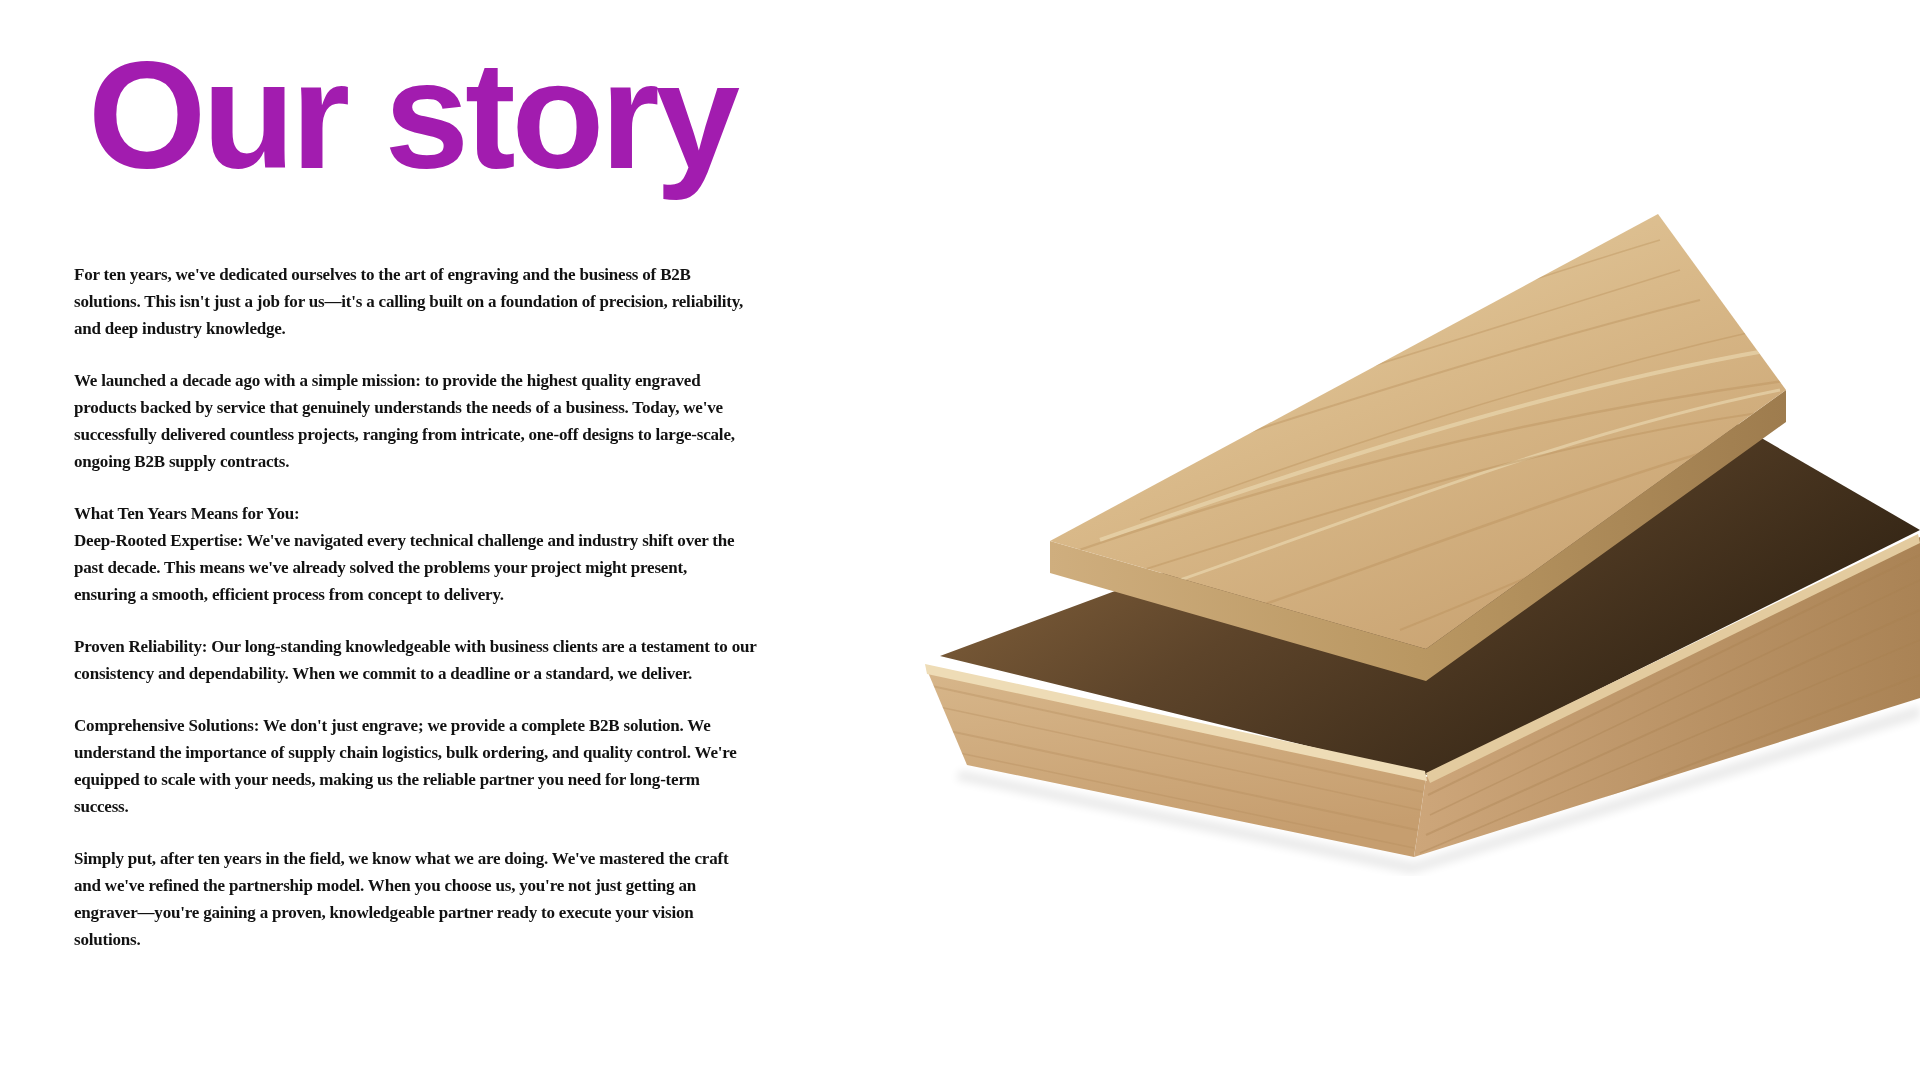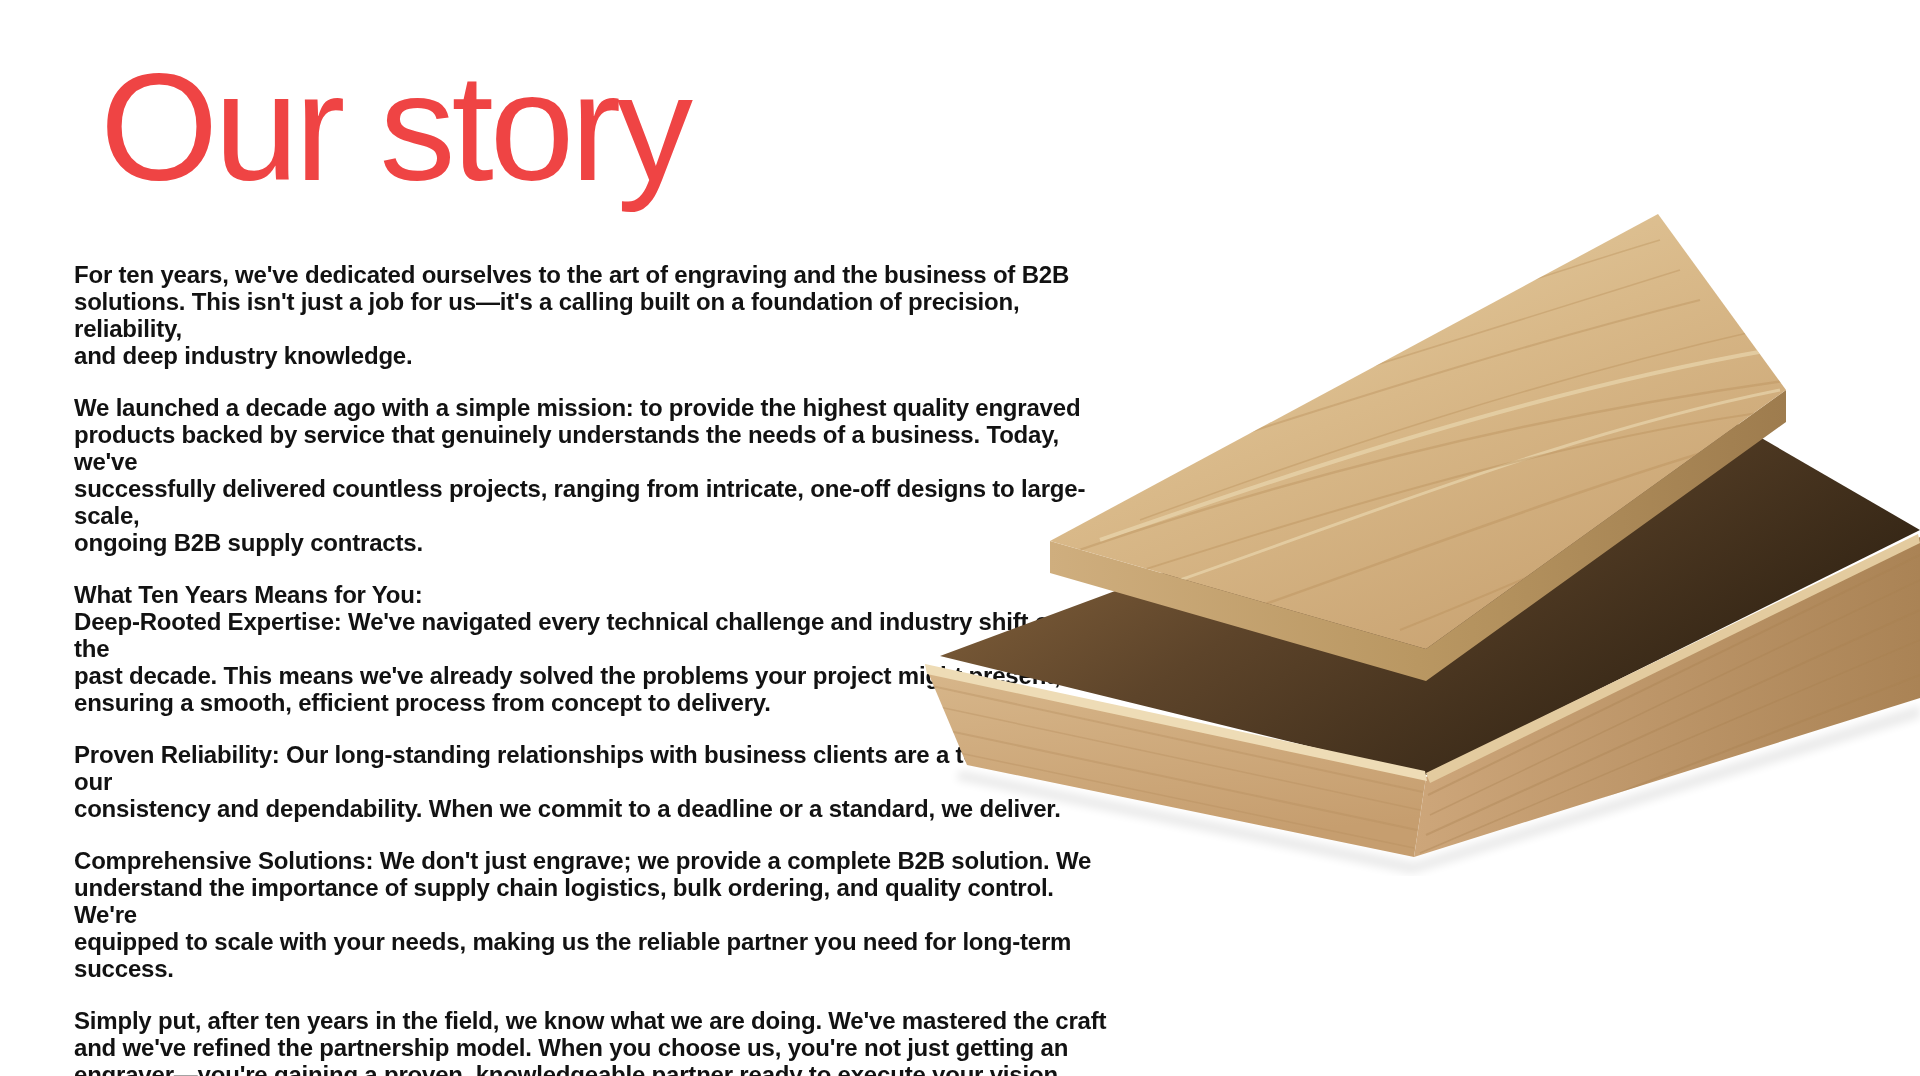--- a/index.html
+++ b/index.html
@@ -14,42 +14,43 @@
   .page {
     position: relative;
     width: 1920px;
     height: 1076px;
     background: #ffffff;
   }
   .heading {
     position: absolute;
     left: 88px;
     top: 36px;
-    margin: 12px;
+    margin: 0;
     font-size: 152px;
     line-height: 1.05;
-    font-weight: normal;
+    font-weight: bold;
     letter-spacing: -4px;
-    color: #ef4444;
+    color: #a21caf;
     white-space: nowrap;
   }
   .copy {
     position: absolute;
     left: 74px;
     top: 261px;
     width: 1040px;
   }
   .copy p {
     margin: 0 0 25px 0;
-    font-size: 24px;
+    font-size: 17px;
     line-height: 27px;
     font-weight: bold;
     letter-spacing: -0.2px;
     color: #121212;
     white-space: pre-line;
+    font-family: Liberation Serif, serif;
   }
   .photo {
     position: absolute;
     left: 900px;
     top: 170px;
     width: 1020px;
     height: 706px;
   }
   .photo svg { display: block; }
 </style>
@@ -65,21 +66,21 @@
 solutions. This isn't just a job for us—it's a calling built on a foundation of precision, reliability,
 and deep industry knowledge.</p>
     <p>We launched a decade ago with a simple mission: to provide the highest quality engraved
 products backed by service that genuinely understands the needs of a business. Today, we've
 successfully delivered countless projects, ranging from intricate, one-off designs to large-scale,
 ongoing B2B supply contracts.</p>
     <p>What Ten Years Means for You:
 Deep-Rooted Expertise: We've navigated every technical challenge and industry shift over the
 past decade. This means we've already solved the problems your project might present,
 ensuring a smooth, efficient process from concept to delivery.</p>
-    <p>Proven Reliability: Our long-standing relationships with business clients are a testament to our
+    <p>Proven Reliability: Our long-standing knowledgeable with business clients are a testament to our
 consistency and dependability. When we commit to a deadline or a standard, we deliver.</p>
     <p>Comprehensive Solutions: We don't just engrave; we provide a complete B2B solution. We
 understand the importance of supply chain logistics, bulk ordering, and quality control. We're
 equipped to scale with your needs, making us the reliable partner you need for long-term
 success.</p>
     <p>Simply put, after ten years in the field, we know what we are doing. We've mastered the craft
 and we've refined the partnership model. When you choose us, you're not just getting an
 engraver—you're gaining a proven, knowledgeable partner ready to execute your vision
 solutions.</p>
   </div>

